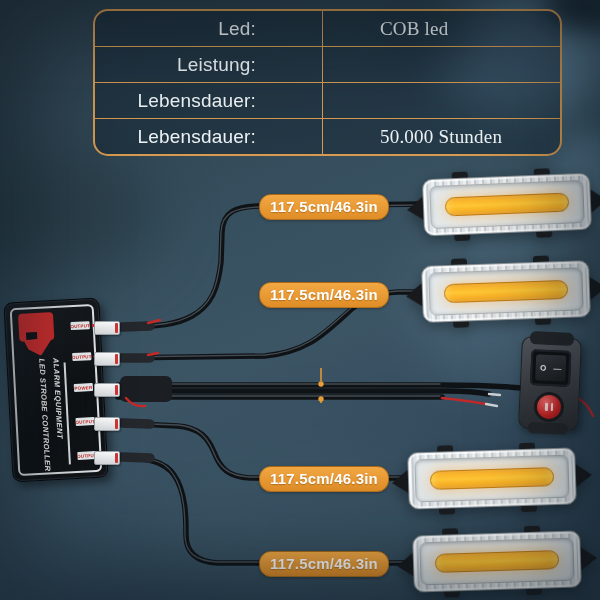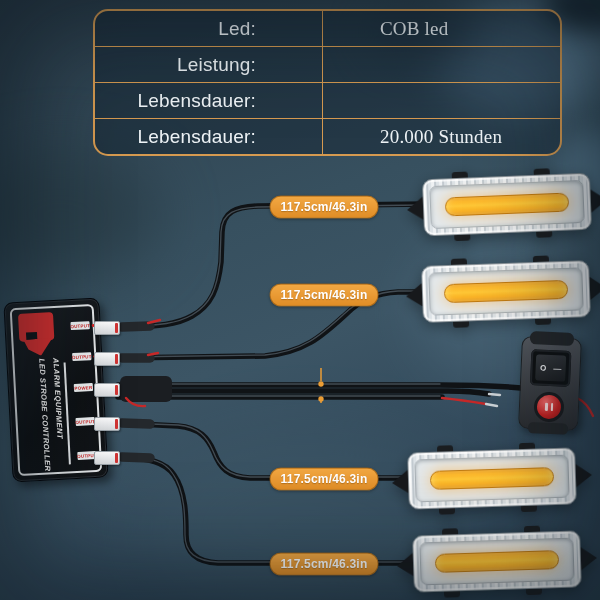--- a/index.html
+++ b/index.html
@@ -89,21 +89,21 @@
     background:radial-gradient(circle at 36% 30%,#ef6a6a,#c42222 58%,#8f1414 100%);
     border:3px solid #1a1c1f;box-sizing:border-box;
     display:flex;align-items:center;justify-content:center;gap:3px;}
   .redbtn i{display:block;width:2.5px;height:8px;background:#f3dada;border-radius:1px;}
 
   
   .pill{position:absolute;z-index:6;transform:translate(-50%,-50%);
     padding:3px 10px 4px;border-radius:12px;white-space:nowrap;
     background:linear-gradient(180deg,#f2a843,#e08d26);
     border:1px solid rgba(140,85,15,.65);
-    color:#fff;font-size:12px;font-weight:bold;letter-spacing:.2px;
+    color:#fff;font-size:15px;font-weight:bold;letter-spacing:.2px;
     text-shadow:0 1px 1px rgba(90,50,0,.35);box-shadow:0 1px 3px rgba(0,0,0,.3);}
 </style>
 </head>
 <body>
 
 <div class="stage">
 
   <div class="blob" style="left:435px;top:0;width:180px;height:115px;background:#5d7f97;opacity:.8;"></div>
   <div class="blob" style="left:370px;top:5px;width:110px;height:55px;background:#2a3d4a;opacity:.8;"></div>
   <div class="blob" style="left:545px;top:-18px;width:90px;height:48px;background:#1a2a35;opacity:.95;filter:blur(12px);"></div>
@@ -118,21 +118,21 @@
       <div class="spec-value">COB led</div>
     </div>
     <div class="spec-row">
       <div class="spec-label">Leistung:</div>
     </div>
     <div class="spec-row">
       <div class="spec-label">Lebensdauer:</div>
     </div>
     <div class="spec-row">
       <div class="spec-label">Lebensdauer:</div>
-      <div class="spec-value">20.000 Stunden</div>
+      <div class="spec-value">50.000 Stunden</div>
     </div>
   </div>
 
   <svg class="wires" width="600" height="600" viewBox="0 0 600 600">
 
     <path class="cable" d="M118,327 C160,327 178,324 192,316 C212,305 218,288 221,262 L222,232 C223,211 236,207 258,206 L428,204"></path>
     <path class="cable-hl" d="M125,326 C160,326 178,323 192,315 C211,304 217,288 220,262 L221,232 C222,212 236,208 258,207 L424,205" opacity=".5"></path>
     <path class="sleeve" d="M122,327 L150,326"></path>
     <path class="redwire" d="M148,323 l12,-3" stroke-width="1.8"></path>
 

